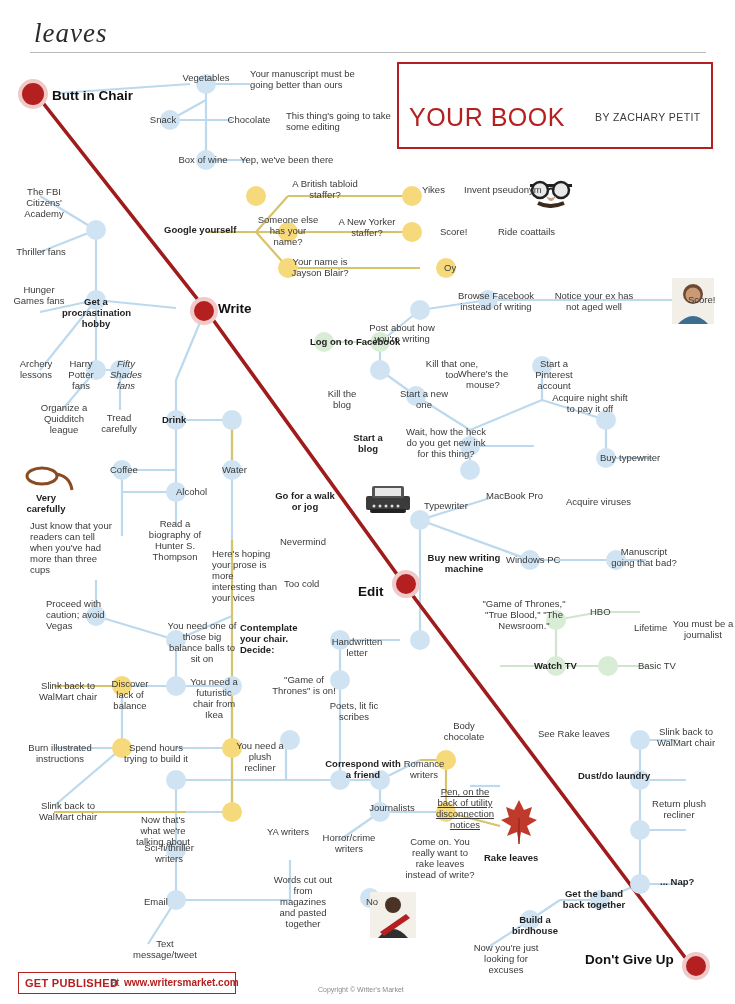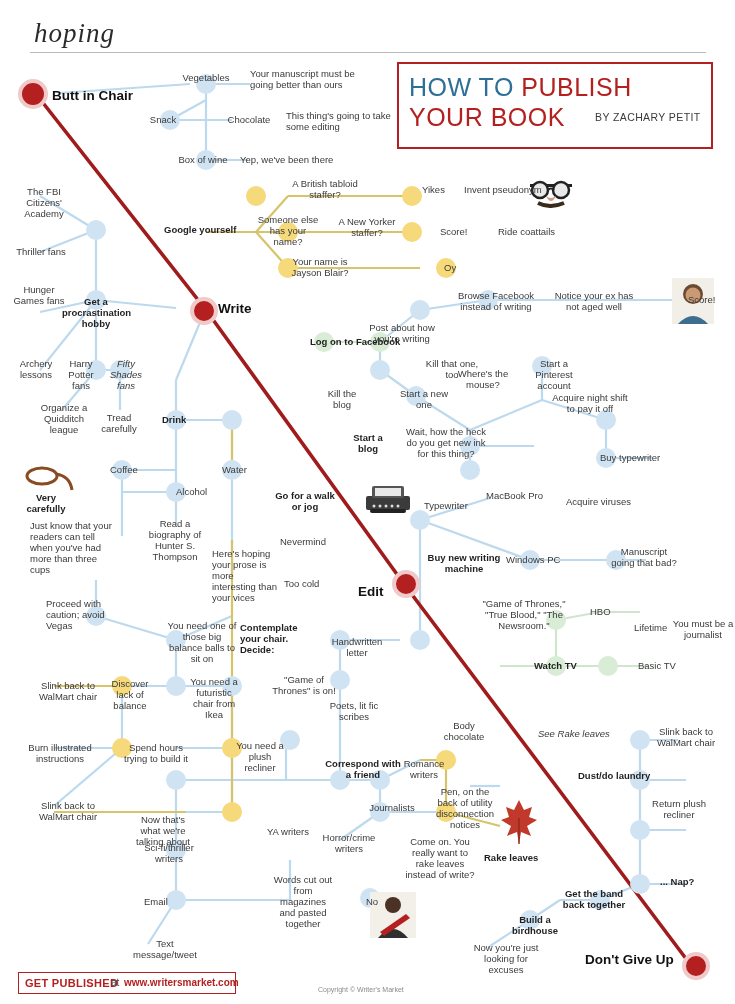--- a/index.html
+++ b/index.html
@@ -46,25 +46,24 @@
   #typewriter{left:362px;top:482px;width:52px;height:34px;}
   #leaf{left:500px;top:798px;width:38px;height:48px;}
   #glasses{left:528px;top:176px;width:46px;height:32px;}
   #lasso{left:24px;top:462px;width:52px;height:34px;}
   #woman{left:672px;top:278px;width:42px;height:46px;}
   #guitar{left:370px;top:892px;width:46px;height:46px;}
 </style>
 </head>
 <body>
 
-<div id="logo">hoping</div>
+<div id="logo">leaves</div>
 <div id="logo-rule"></div>
 
 <div id="title-box">
-  <div class="line1"><span>HOW TO </span><span class="red">PUBLISH</span></div>
   <div class="line2"><span class="red">YOUR BOOK</span></div>
   <div class="byline">BY ZACHARY PETIT</div>
 </div>
 
 <svg class="layer">
   <g stroke="#bcd9ee" stroke-width="2.2" fill="none">
     <path d="M206 84 L206 100 M206 84 L250 84 M206 100 L170 120 M170 120 L232 120 M206 100 L206 160 M206 160 L248 160"></path>
     <path d="M60 93 L190 84"></path>
     <path d="M96 300 L96 230 M96 230 L40 196 M96 230 L40 252 M96 300 L40 312 M96 300 L40 370 M96 300 L96 370 M96 370 L62 410 M96 370 L120 370 M120 370 L120 410"></path>
     <path d="M96 300 L176 308"></path>
@@ -291,32 +290,32 @@
 <div class="lbl c" style="left:166px;top:620px;width:72px;">You need one of those big balance balls to sit on</div>
 <div class="lbl c" style="left:326px;top:636px;width:62px;">Handwritten letter</div>
 <div class="lbl b" style="left:534px;top:660px;">Watch TV</div>
 <div class="lbl" style="left:638px;top:660px;">Basic TV</div>
 <div class="lbl c" style="left:34px;top:680px;width:68px;">Slink back to WalMart chair</div>
 <div class="lbl c" style="left:104px;top:678px;width:52px;">Discover lack of balance</div>
 <div class="lbl c" style="left:186px;top:676px;width:56px;">You need a futuristic chair from Ikea</div>
 <div class="lbl c" style="left:272px;top:674px;width:64px;">"Game of Thrones" is on!</div>
 <div class="lbl c" style="left:326px;top:700px;width:56px;">Poets, lit fic scribes</div>
 <div class="lbl c" style="left:440px;top:720px;width:48px;">Body chocolate</div>
-<div class="lbl" style="left:538px;top:728px;font-style:italic;">See Rake leaves</div>
+<div class="lbl" style="left:538px;top:728px;">See Rake leaves</div>
 <div class="lbl c" style="left:650px;top:726px;width:72px;">Slink back to WalMart chair</div>
 <div class="lbl c" style="left:26px;top:742px;width:68px;">Burn illustrated instructions</div>
 <div class="lbl c" style="left:122px;top:742px;width:68px;">Spend hours trying to build it</div>
 <div class="lbl c" style="left:232px;top:740px;width:56px;">You need a plush recliner</div>
 <div class="lbl b c" style="left:324px;top:758px;width:78px;">Correspond with a friend</div>
 <div class="lbl c" style="left:396px;top:758px;width:56px;">Romance writers</div>
 <div class="lbl b" style="left:578px;top:770px;">Dust/do laundry</div>
 <div class="lbl c" style="left:34px;top:800px;width:68px;">Slink back to WalMart chair</div>
 <div class="lbl c" style="left:130px;top:814px;width:66px;">Now that's what we're talking about</div>
 <div class="lbl c" style="left:366px;top:802px;width:52px;">Journalists</div>
-<div class="lbl c" style="left:432px;top:786px;width:66px;">Pen, on the back of utility disconnection notices</div>
+<div class="lbl c" style="left:432px;top:786px;width:66px;text-decoration:underline;">Pen, on the back of utility disconnection notices</div>
 <div class="lbl c" style="left:648px;top:798px;width:62px;">Return plush recliner</div>
 <div class="lbl c" style="left:140px;top:842px;width:58px;">Sci-fi/thriller writers</div>
 <div class="lbl c" style="left:264px;top:826px;width:48px;">YA writers</div>
 <div class="lbl c" style="left:322px;top:832px;width:54px;">Horror/crime writers</div>
 <div class="lbl c" style="left:402px;top:836px;width:76px;">Come on. You really want to rake leaves instead of write?</div>
 <div class="lbl b" style="left:484px;top:852px;">Rake leaves</div>
 <div class="lbl b" style="left:660px;top:876px;">... Nap?</div>
 <div class="lbl" style="left:144px;top:896px;">Email</div>
 <div class="lbl c" style="left:272px;top:874px;width:62px;">Words cut out from magazines and pasted together</div>
 <div class="lbl" style="left:366px;top:896px;">No</div>

